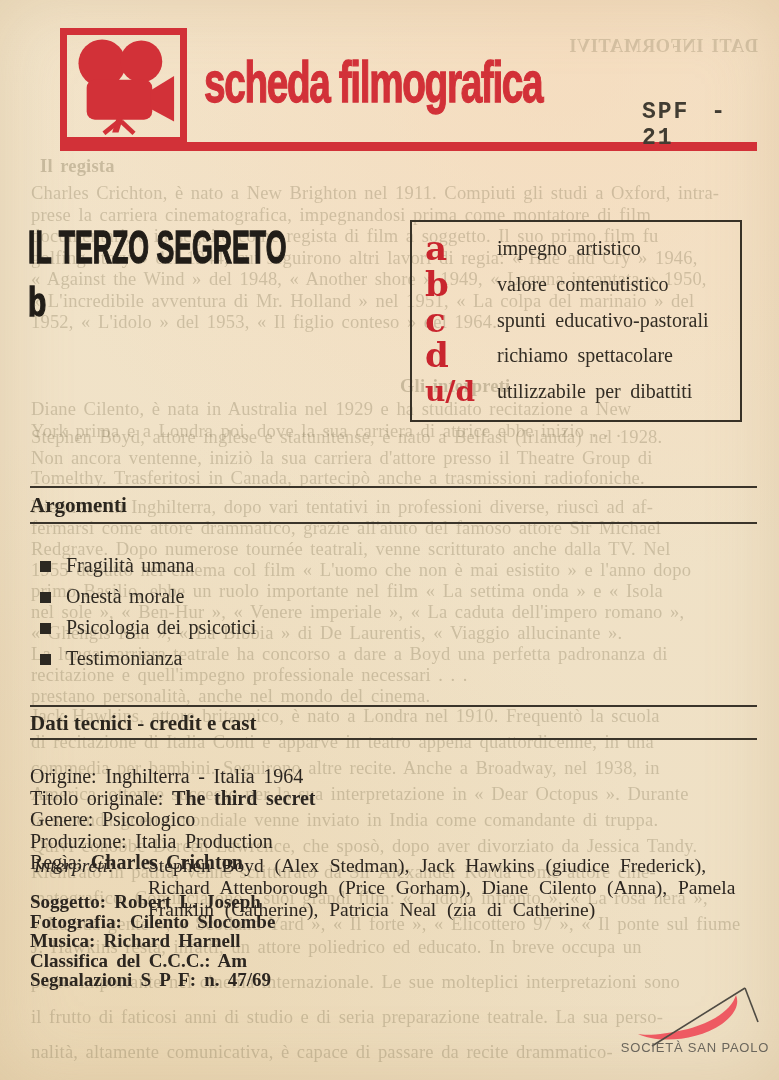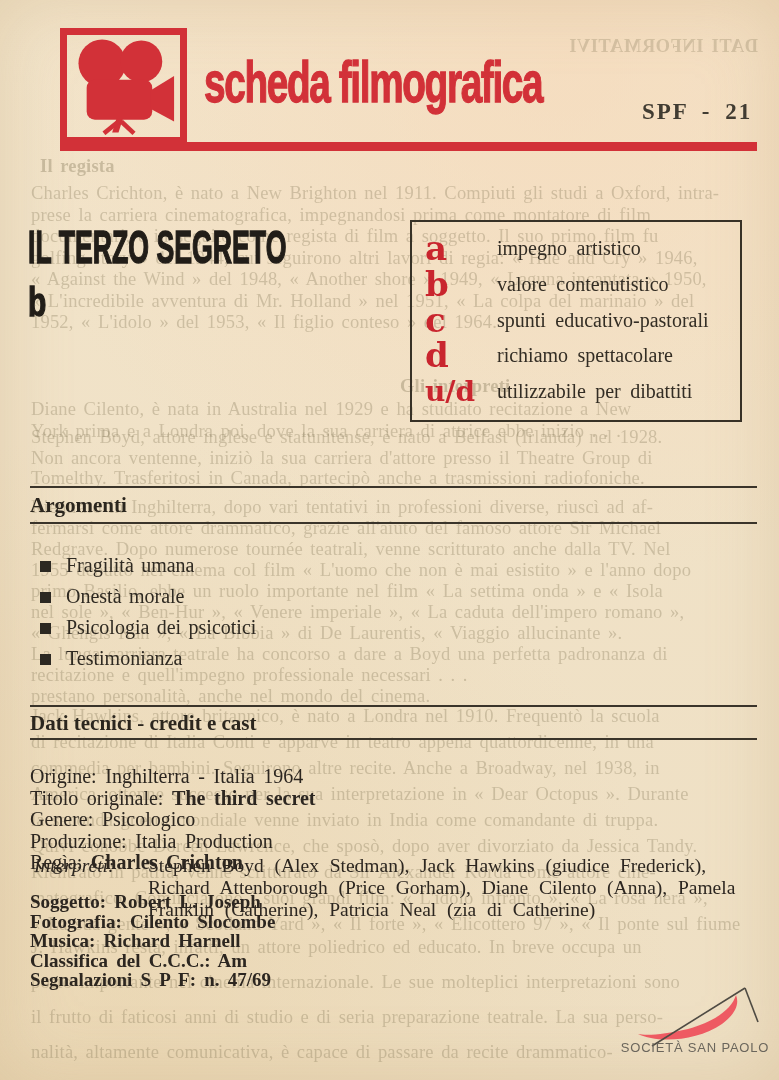--- a/index.html
+++ b/index.html
@@ -40,21 +40,21 @@
   .g-h2{left:31px;top:930px;line-height:35px;}
 
   
   .logo-box{left:60px;top:28px;width:127px;height:116px;border:7px solid var(--red);
     box-sizing:border-box;display:flex;align-items:center;justify-content:center;z-index:2;}
   .red-bar{left:60px;top:142px;width:697px;height:9px;background:var(--red);z-index:2;}
   .brand{left:204px;top:54px;margin:0;z-index:2;white-space:nowrap;
     font-family:"Liberation Sans",sans-serif;font-weight:700;font-size:57px;line-height:1;
     color:var(--red);-webkit-text-stroke:1.3px var(--red);
     transform:scaleX(.68);transform-origin:0 0;letter-spacing:-2px;}
-  .code{left:642px;top:99px;z-index:2;font-family:Liberation Serif, serif;
+  .code{left:642px;top:99px;z-index:2;font-family:Liberation Mono, monospace;
     font-weight:700;font-size:23px;color:#413c32;letter-spacing:2px;word-spacing:6px;}
 
   
   .film-title{left:28px;top:224px;margin:0;z-index:2;white-space:nowrap;
     font-family:"Liberation Sans",sans-serif;font-weight:900;font-size:46px;line-height:1;
     color:#211d18;-webkit-text-stroke:1.4px #211d18;
     transform:scaleX(.58);transform-origin:0 0;}
   .film-rating{left:28px;top:282px;z-index:2;
     font-family:"Liberation Sans",sans-serif;font-weight:900;font-size:40px;line-height:1;
     color:#211d18;-webkit-text-stroke:1.4px #211d18;

